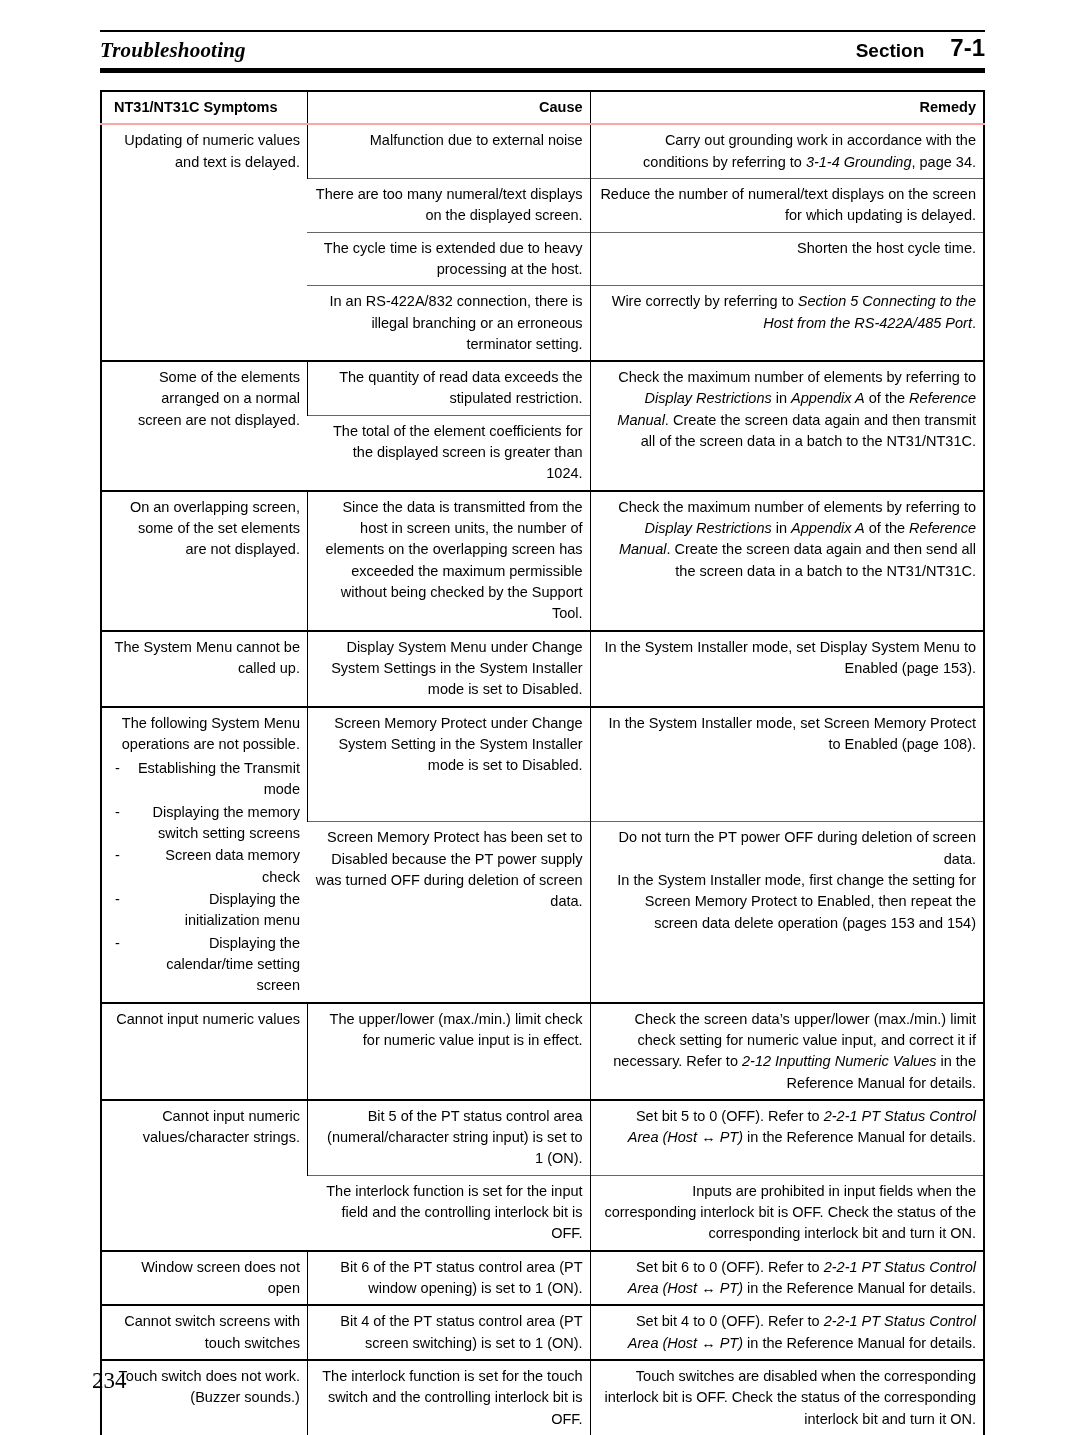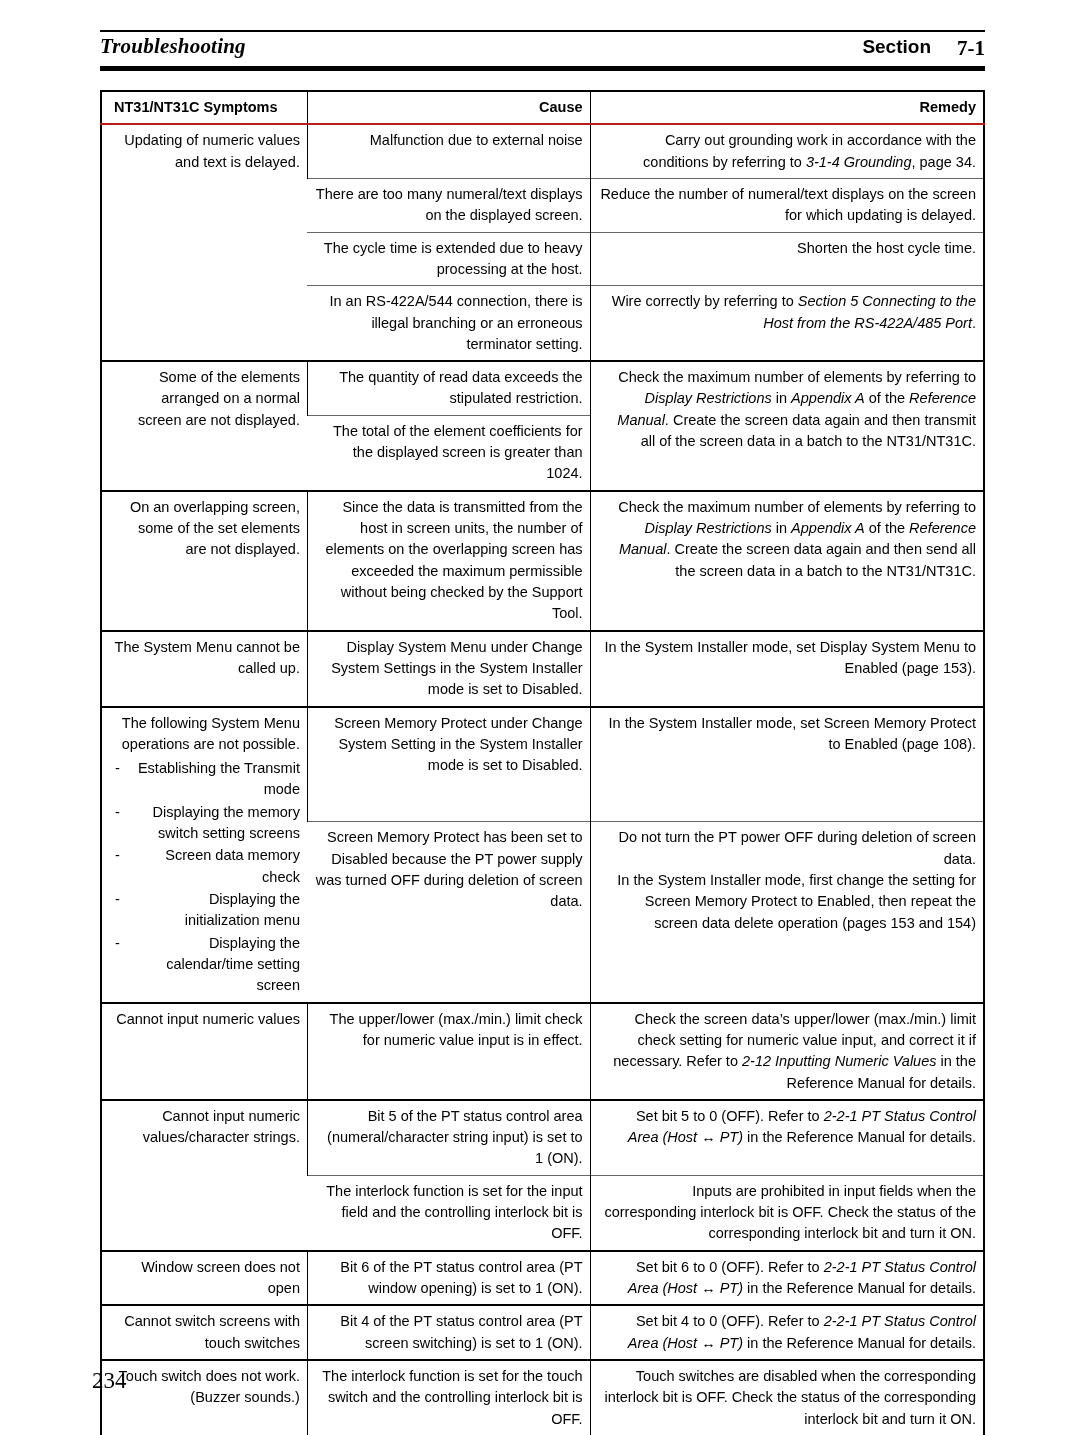--- a/index.html
+++ b/index.html
@@ -43,31 +43,31 @@
   }
   .header-title {
     font-family: "Liberation Serif", serif;
     font-style: italic;
     font-weight: bold;
     font-size: 21px;
     letter-spacing: 0.2px;
   }
   .header-section {
     display: flex;
-    align-items: flex-start;
+    align-items: flex-end;
   }
   .header-section-label {
     font-family: "Liberation Sans", sans-serif;
     font-weight: bold;
     font-size: 19px;
   }
   .header-section-number {
-    font-family: Liberation Serif, serif;
-    font-weight: bold;
-    font-size: 21px;
+    font-family: Liberation Sans, sans-serif;
+    font-weight: bold;
+    font-size: 24px;
     margin-left: 26px;
   }
 
   
   .tbl-wrap {
     position: absolute;
     left: 100px;
     top: 90px;
     width: 885px;
   }
@@ -92,21 +92,21 @@
     padding: 5px 7px 5px 8px;
     border-left: 1px solid #000;
   }
   table.ts th:first-child, table.ts td:first-child { border-left: none; }
 
   thead th {
     text-align: center;
     font-weight: bold;
     font-size: 15px;
     padding: 5px 6px 6px 6px;
-    border-bottom: 2px solid #b91c1c;
+    border-bottom: 2px solid #fca5a5;
   }
   thead th.first { text-align: left; padding-left: 12px; }
 
   
   tr.group-start > td { border-top: 2px solid #000; padding-left: 12px; }
   
   tr.sub > td { border-top: 1px solid #666; margin-left: 27px; }
 
   td.sym { padding-left: 11px; }
 
@@ -177,21 +177,21 @@
         </tr>
         <tr class="sub">
           <td>There are too many numeral/text displays on the displayed screen.</td>
           <td><span>Reduce the number of numeral/text displays on the screen for which updating is delayed.</span></td>
         </tr>
         <tr class="sub">
           <td>The cycle time is extended due to heavy processing at the host.</td>
           <td><span>Shorten the host cycle time.</span></td>
         </tr>
         <tr class="sub">
-          <td>In an RS-422A/544 connection, there is illegal branching or an erroneous terminator setting.</td>
+          <td>In an RS-422A/832 connection, there is illegal branching or an erroneous terminator setting.</td>
           <td><span>Wire correctly by referring to </span><span class="it">Section 5 Connecting to the Host from the RS-422A/485 Port</span><span>.</span></td>
         </tr>
         <tr class="group-start">
           <td class="sym" rowspan="2">
             <div>Some of the elements arranged on a normal screen are not displayed.</div>
           </td>
           <td>The quantity of read data exceeds the stipulated restriction.</td>
           <td rowspan="2"><span>Check the maximum number of elements by referring to </span><span class="it">Display Restrictions</span><span> in </span><span class="it">Appendix A</span><span> of the </span><span class="it">Reference Manual</span><span>. Create the screen data again and then transmit all of the screen data in a batch to the NT31/NT31C.</span></td>
         </tr>
         <tr class="sub">

